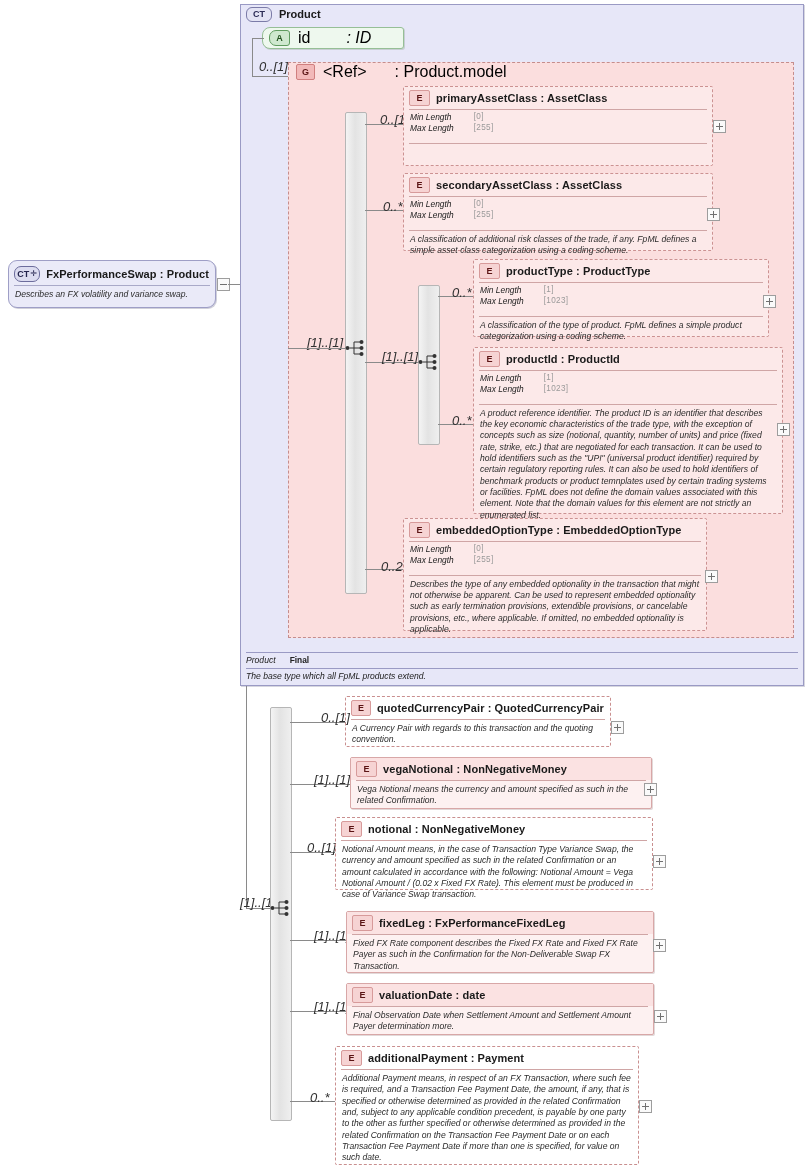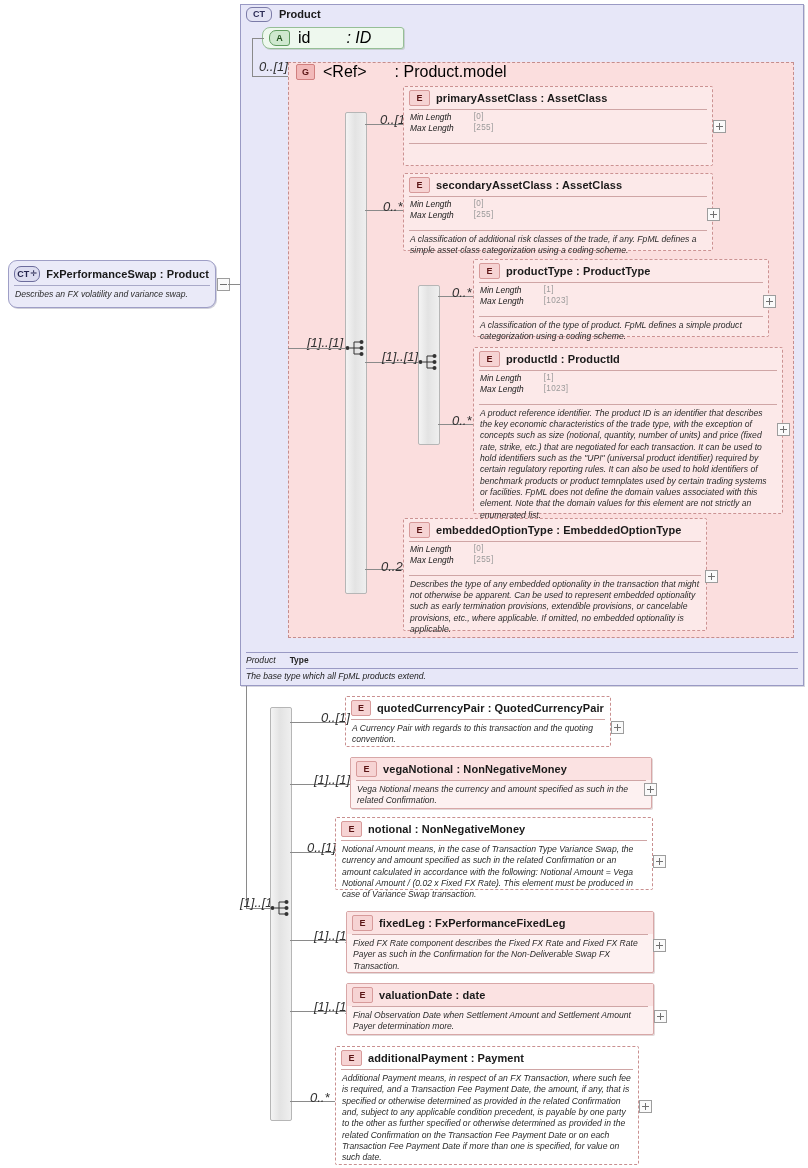--- a/index.html
+++ b/index.html
@@ -272,21 +272,21 @@
         </tbody>
       </table>
   </div>
   <div class="sep" style="background:#cfa5a5;"></div>
   <div class="desc">Describes the type of any embedded optionality in the transaction that might not otherwise be apparent. Can be used to represent embedded optionality such as early termination provisions, extendible provisions, or cancelable provisions, etc., where applicable. If omitted, no embedded optionality is applicable.</div>
 </div>
 <div class="plus" style="left:705px;top:570px;"></div>
 
 <div class="abs" style="left:246px;top:652px;width:552px;height:1px;background:#9a9ac4;"></div>
 <div class="abs abstract" style="left:246px;top:655px;width:552px;height:12px;">
-  <span>Product</span><span class="val">Type</span>
+  <span>Product</span><span class="val">Final</span>
 </div>
 <div class="abs" style="left:246px;top:668px;width:552px;height:1px;background:#9a9ac4;"></div>
 <div class="abs abstract" style="left:246px;top:671px;width:552px;">The base type which all FpML products extend.</div>
 
 <span class="card" style="left:240px;top:895px;">[1]..[1]</span>
 <div class="rail" style="left:270px;top:707px;width:20px;height:412px;"></div>
 <svg class="seqicon" style="left:270px;top:898px;" viewBox="0 0 22 20">
   <circle cx="2.5" cy="10" r="2" fill="#333"></circle>
   <path d="M4.5 10 H9 M9 4 V16 M9 4 H15 M9 10 H15 M9 16 H15" stroke="#333" fill="none" stroke-width="1"></path>
   <circle cx="16.5" cy="4" r="2" fill="#333"></circle>

